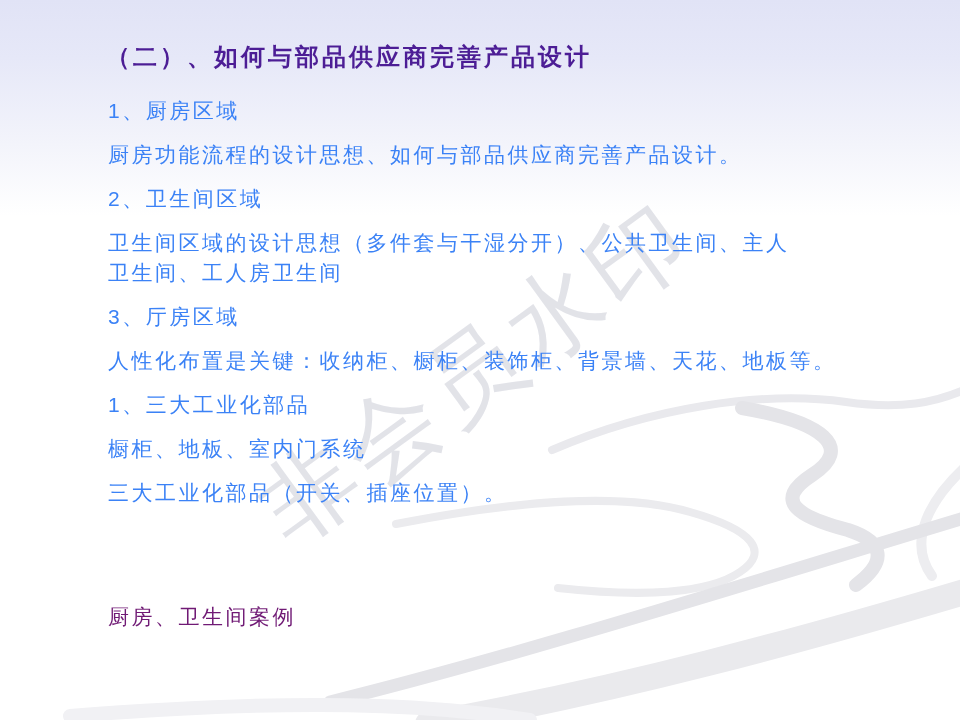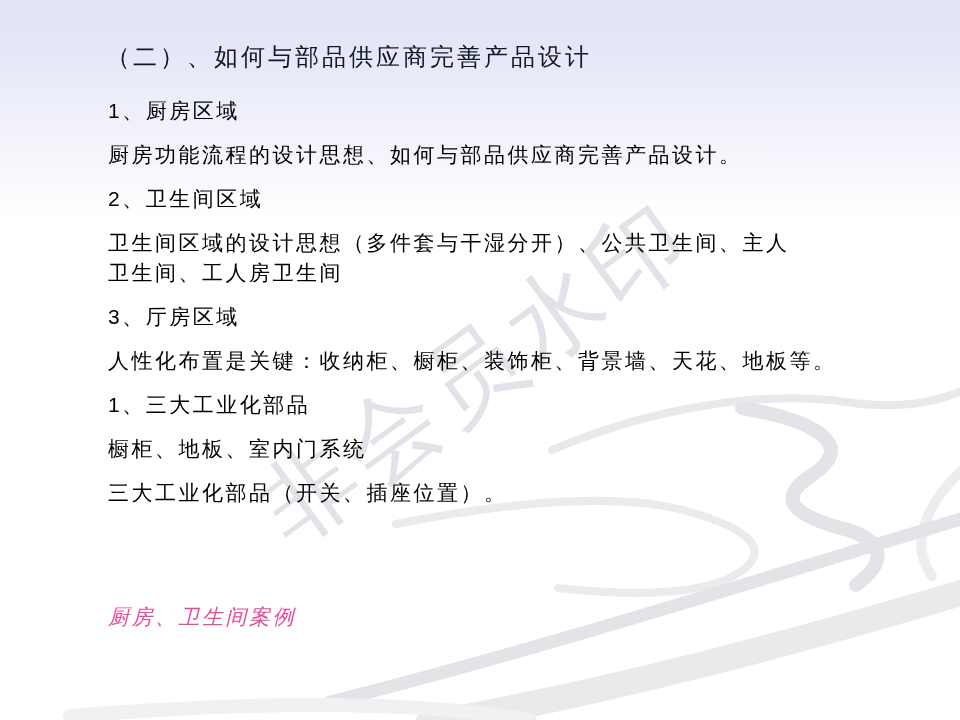--- a/index.html
+++ b/index.html
@@ -41,58 +41,57 @@
     white-space: nowrap;
     z-index: 1;
     user-select: none;
   }
 
   .title {
     position: absolute;
     left: 106px;
     top: 40px;
     font-size: 24px;
-    font-weight: normal;
+    font-weight: bold;
     letter-spacing: 3px;
     line-height: 34px;
-    color: #0f172a;
+    color: #4c1d95;
     white-space: nowrap;
     z-index: 2;
   }
 
   .body-text {
     position: absolute;
     left: 108px;
     top: 96px;
     z-index: 2;
   }
 
   .line {
     font-size: 21px;
     line-height: 30px;
     letter-spacing: 2.5px;
-    color: #000000;
+    color: #3b82f6;
     white-space: nowrap;
     margin-top: 14px;
   }
   .line:first-child { margin-top: 0; }
   .line.cont { margin-top: 0; }
 
   .case-link {
     position: absolute;
     left: 108px;
     top: 602px;
     font-size: 21px;
     line-height: 30px;
     letter-spacing: 2.5px;
-    color: #ec4899;
+    color: #701a75;
     white-space: nowrap;
     z-index: 2;
     cursor: pointer;
-    font-style: italic;
   }
 </style>
 </head>
 <body>
 
 <svg class="swirls" viewBox="0 0 960 720" xmlns="http://www.w3.org/2000/svg" aria-hidden="true">
 
   <path d="M 552,450 C 650,408 762,390 846,402 C 902,410 936,402 964,390" fill="none" stroke="#e9e9ed" stroke-width="8" stroke-linecap="round"></path>
 
   <path d="M 742,408 C 824,422 854,448 812,475 C 772,501 798,517 848,530 C 885,542 887,562 856,585" fill="none" stroke="#e4e4e8" stroke-width="14" stroke-linecap="round"></path>

